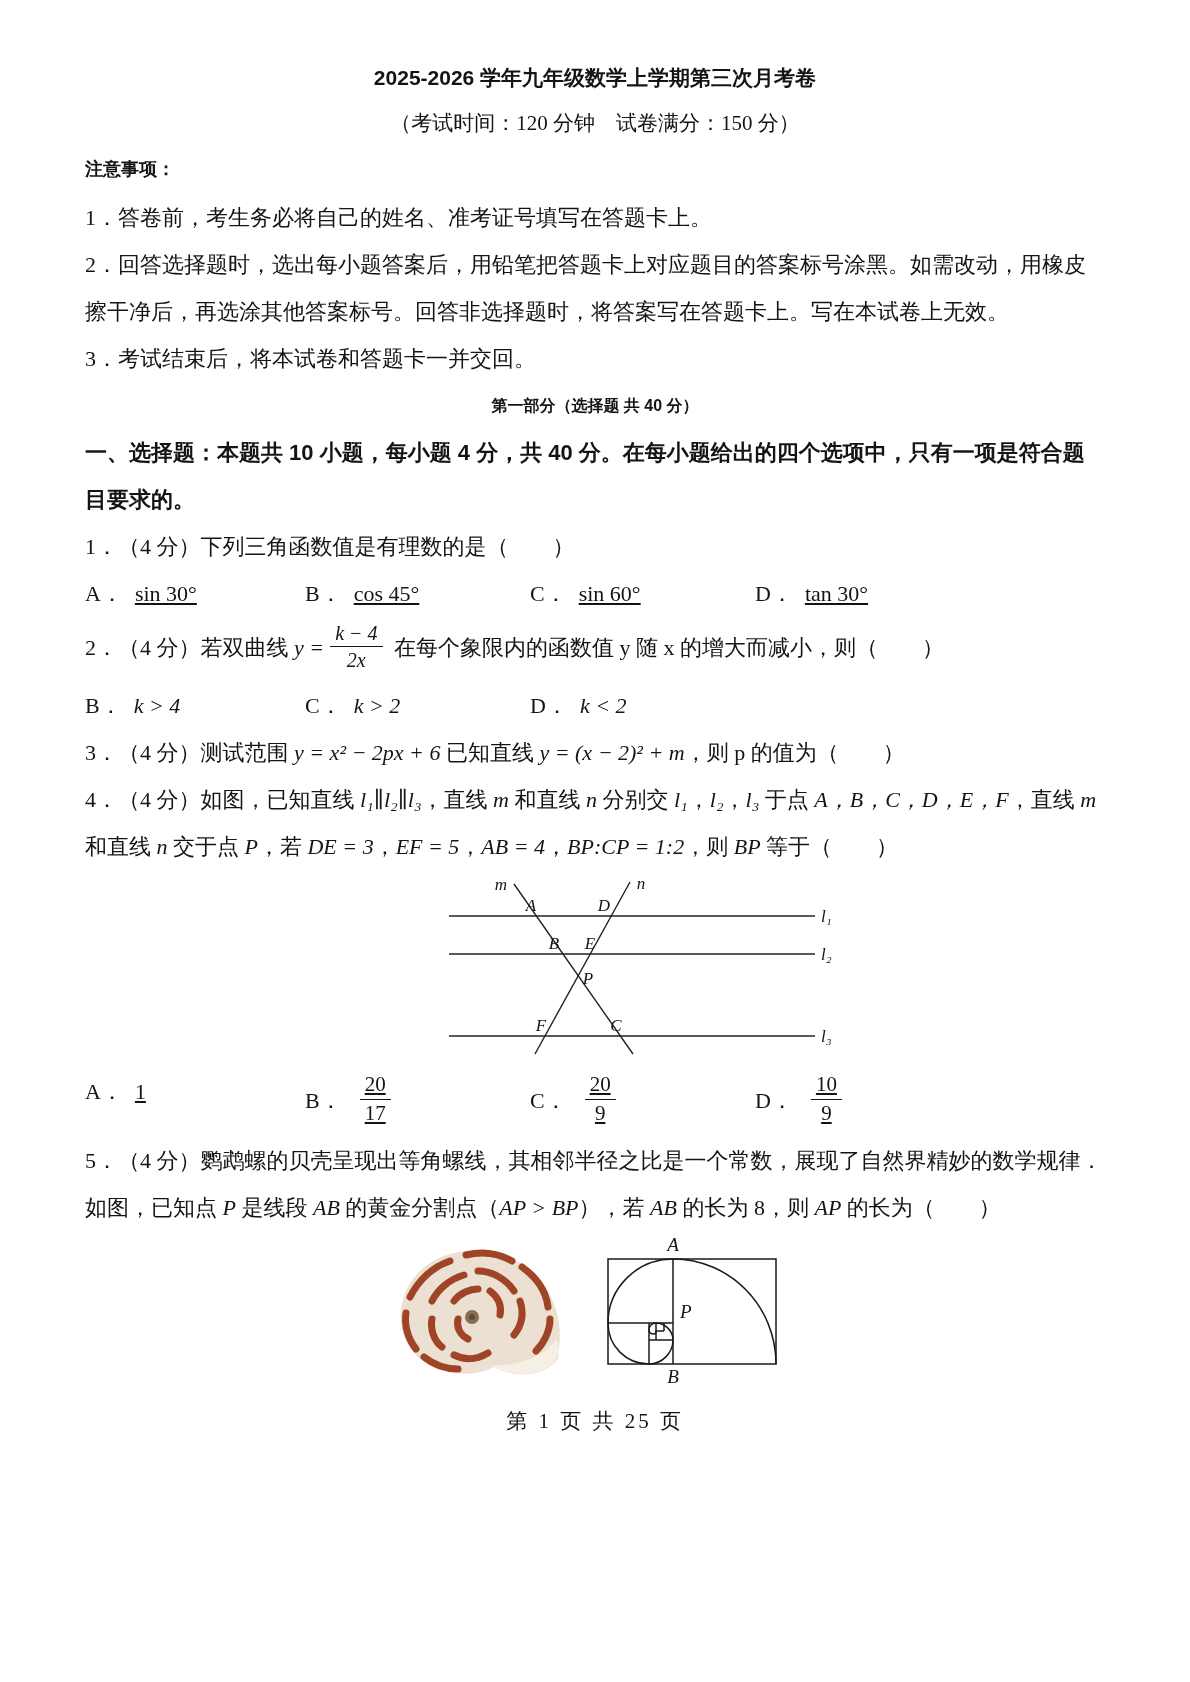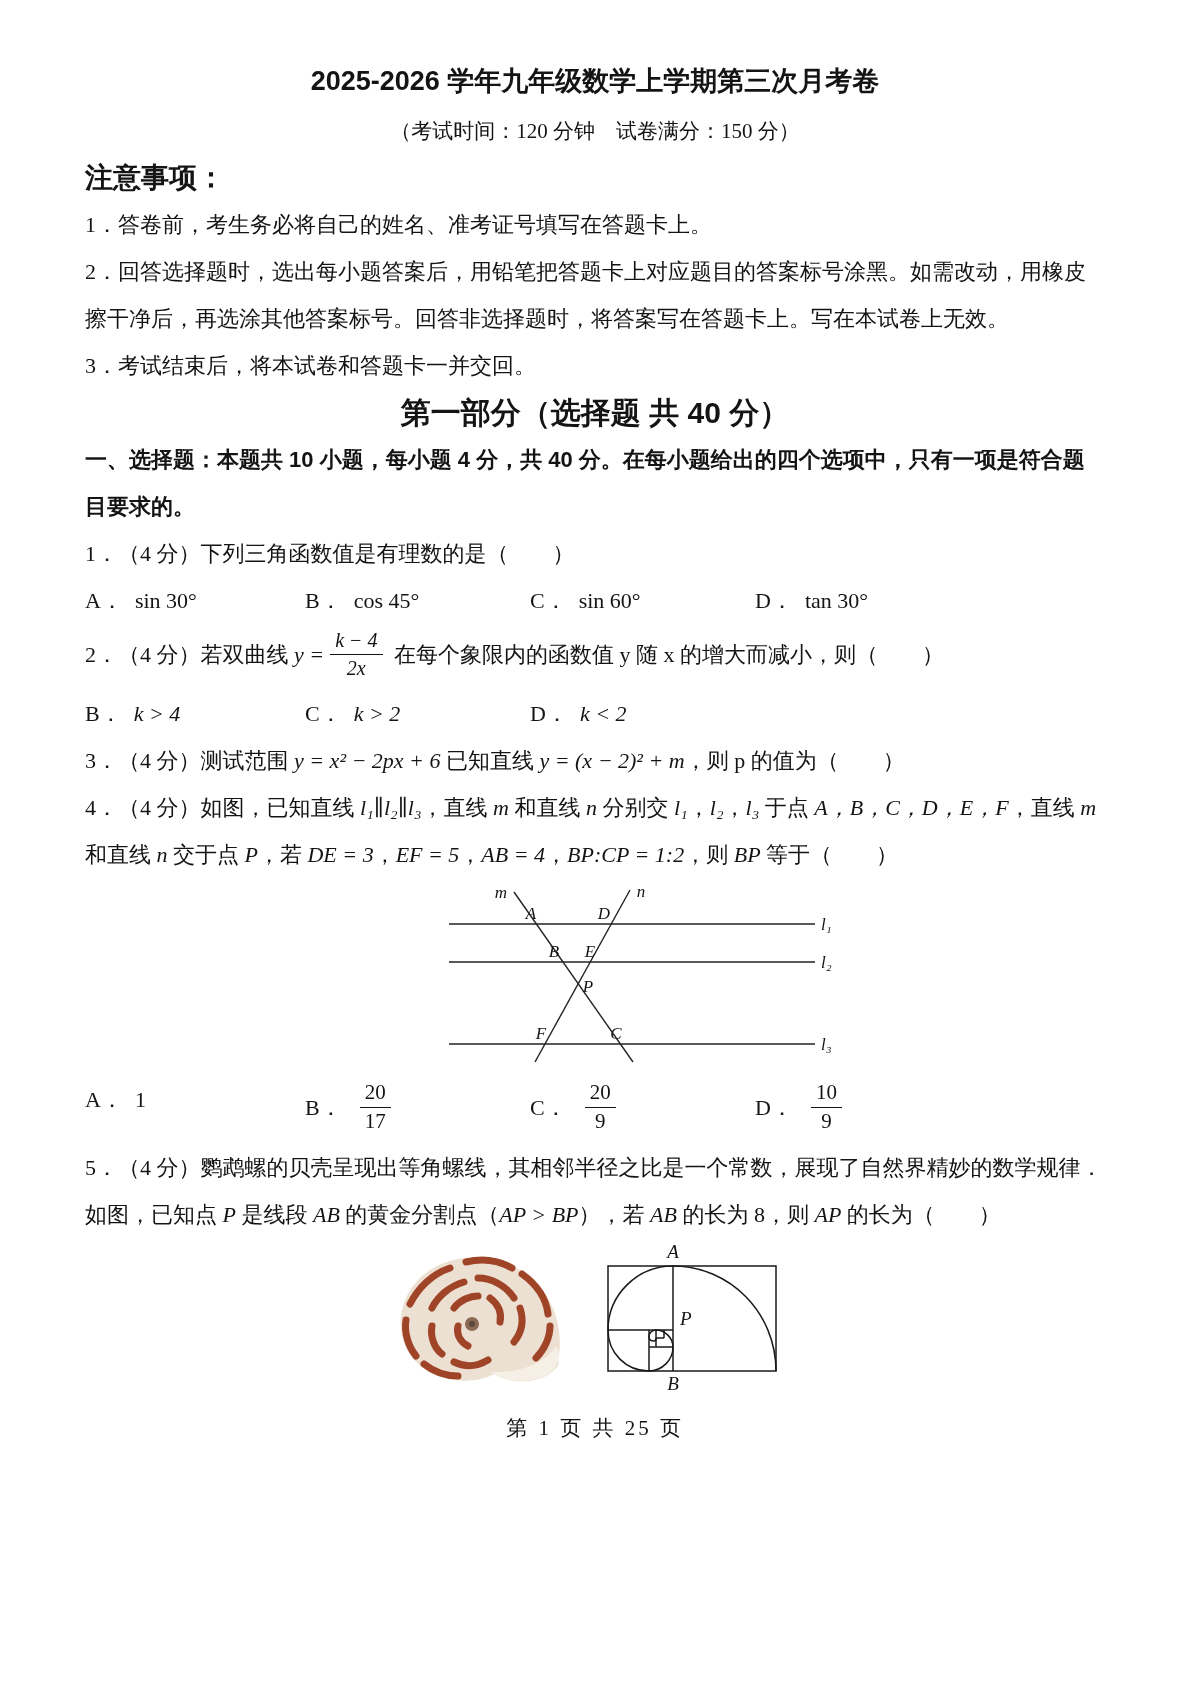--- a/index.html
+++ b/index.html
@@ -3,39 +3,39 @@
 <meta charset="utf-8">
 <style>
   html,body{margin:0;padding:0;}
   body{
     width:1190px;height:1682px;overflow:hidden;background:#ffffff;color:#141414;
     font-family:"Liberation Serif","DejaVu Serif",serif;
   }
   .page{padding:64px 85px 0 85px;box-sizing:border-box;}
   .title{
     font-family:"Liberation Sans","DejaVu Sans",sans-serif;font-weight:700;
-    font-size:27px;text-align:center;margin:0;line-height:1.3;
+    font-size:21px;text-align:center;margin:0;line-height:1.3;
   }
   .subtitle{font-size:21px;text-align:center;margin-top:18px;line-height:1.4;}
   .notice-head{
-    font-family:Liberation Serif, serif;font-weight:700;
-    font-size:28px;line-height:47px;margin-top:8px;
+    font-family:Liberation Mono, monospace;font-weight:700;
+    font-size:18px;line-height:47px;margin-top:8px;
   }
   .body-line{margin:0;font-size:22px;line-height:47px;}
   .scope-red{color:#cf2a27;}
   .part-title{
     font-family:"Liberation Sans","DejaVu Sans",sans-serif;font-weight:700;
-    font-size:30px;text-align:center;line-height:47px;
+    font-size:16px;text-align:center;line-height:47px;
   }
   .intro{
     font-family:"Liberation Sans","DejaVu Sans",sans-serif;font-weight:700;
     font-size:22px;line-height:47px;margin:0;
   }
   .it{font-family:"Liberation Serif","DejaVu Serif",serif;font-style:italic;}
-  .rm{font-family:"Liberation Serif","DejaVu Serif",serif;}
+  .rm{font-family:"Liberation Serif","DejaVu Serif",serif;text-decoration:underline;}
   .opts{display:grid;grid-template-columns:220px 225px 225px 1fr;font-size:22px;line-height:47px;}
   .opt .olabel{margin-right:12px;}
   .frac{display:inline-block;vertical-align:middle;text-align:center;line-height:1.12;margin:8px 6px;transform:translateY(-3px);}
   .frac .num{display:block;padding:0 5px 2px;border-bottom:1.5px solid #141414;font-size:20px;}
   .frac .den{display:block;padding:2px 5px 0;font-size:20px;}
   .opts .frac .num,.opts .frac .den{font-size:21px;}
   .fig4{margin:6px 0 0 358px;}
   .fig5{display:flex;align-items:center;justify-content:center;gap:16px;margin-top:4px;}
   .flabel{font-family:"Liberation Serif","DejaVu Serif",serif;font-style:italic;font-size:17px;fill:#141414;}
   .flabel2{font-family:"Liberation Serif","DejaVu Serif",serif;font-style:italic;font-size:19px;fill:#141414;}

